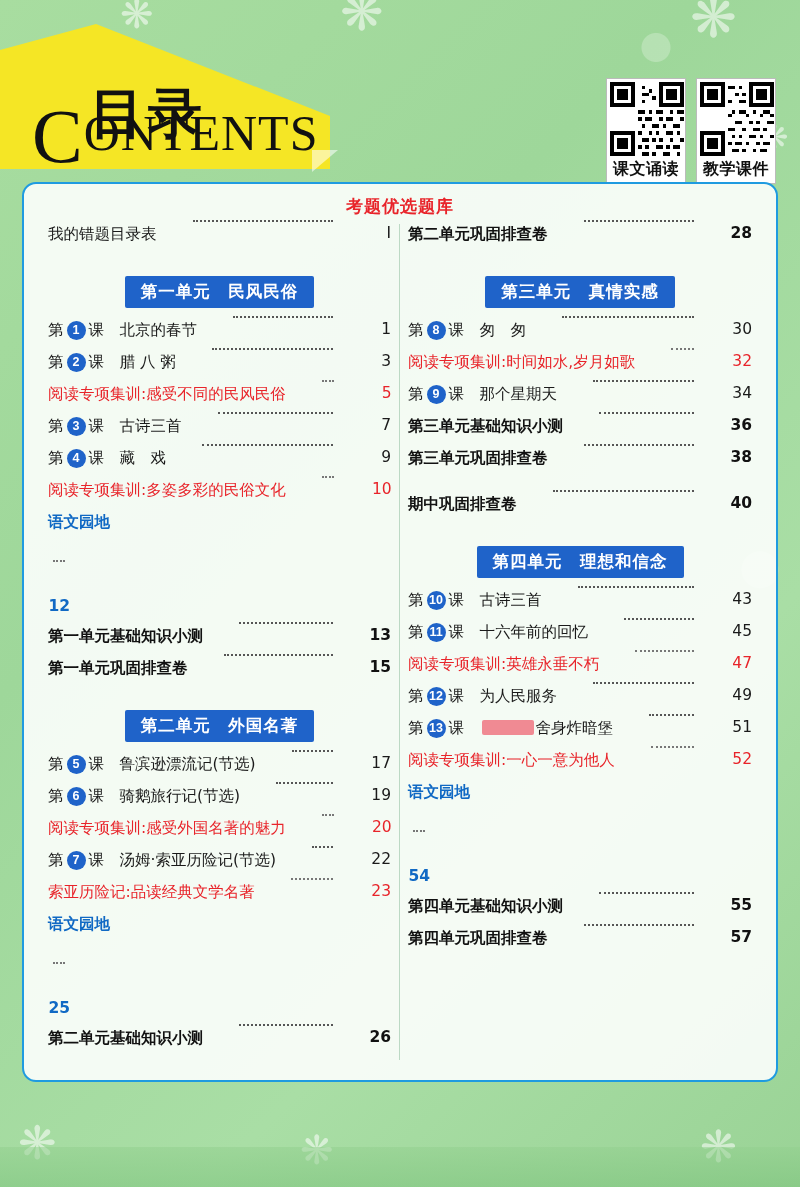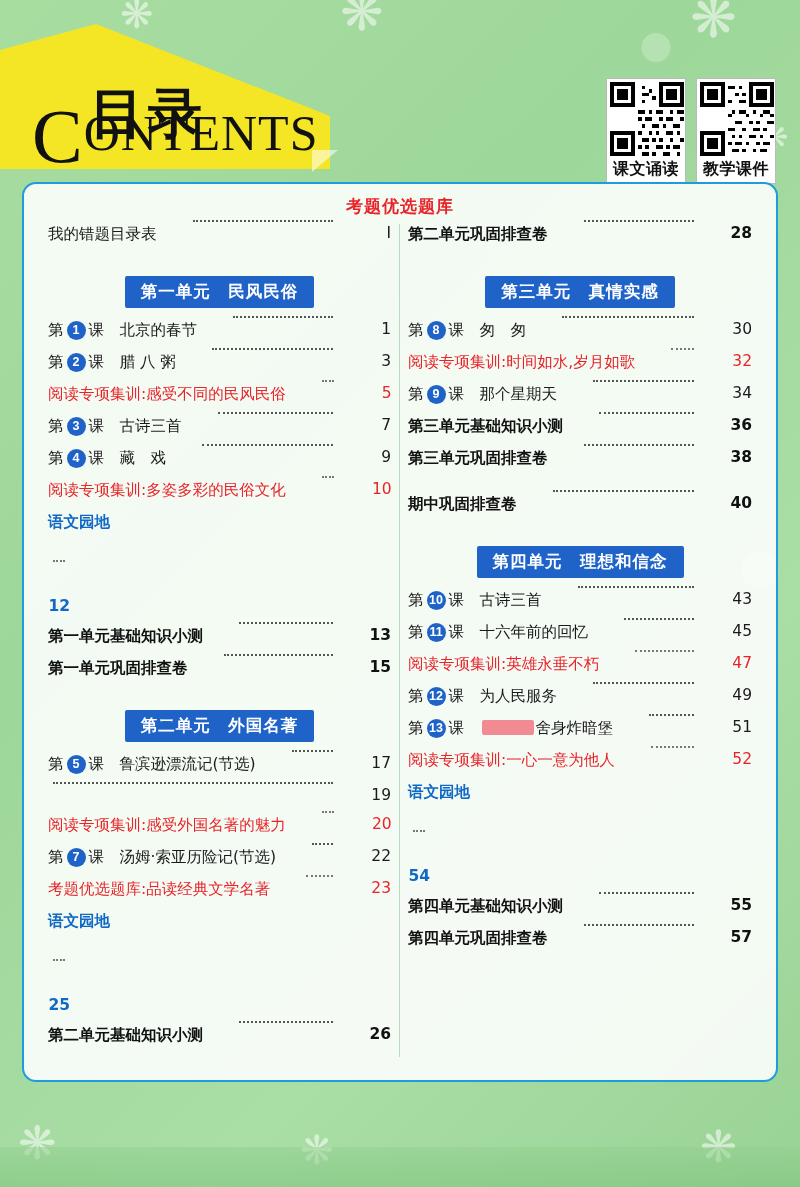--- a/index.html
+++ b/index.html
@@ -290,35 +290,36 @@
           <span class="pg">15</span>
         </div>
         <div class="spacer"></div>
         <div class="unit-wrap"><div class="unit">第二单元　外国名著</div></div>
         <div class="row">
           <span class="lbl"><span>第</span><span class="num">5</span><span>课　鲁滨逊漂流记(节选)</span></span>
           <span class="dots"></span>
           <span class="pg">17</span>
         </div>
         <div class="row">
+          <span class="lbl"><span>第</span><span class="num">6</span><span>课　骑鹅旅行记(节选)</span></span>
           <span class="dots"></span>
           <span class="pg">19</span>
         </div>
         <div class="row red">
           <span class="lbl">阅读专项集训:感受外国名著的魅力</span>
           <span class="dots"></span>
           <span class="pg">20</span>
         </div>
         <div class="row">
           <span class="lbl"><span>第</span><span class="num">7</span><span>课　汤姆·索亚历险记(节选)</span></span>
           <span class="dots"></span>
           <span class="pg">22</span>
         </div>
         <div class="row red">
-          <span class="lbl">考题优选题库:品读经典文学名著</span>
+          <span class="lbl">索亚历险记:品读经典文学名著</span>
           <span class="dots"></span>
           <span class="pg">23</span>
         </div>
         <div class="row blue">
           <span class="lbl">语文园地</span>
           <span class="dots"></span>
           <span class="pg">25</span>
         </div>
         <div class="row bold">
           <span class="lbl">第二单元基础知识小测</span>

